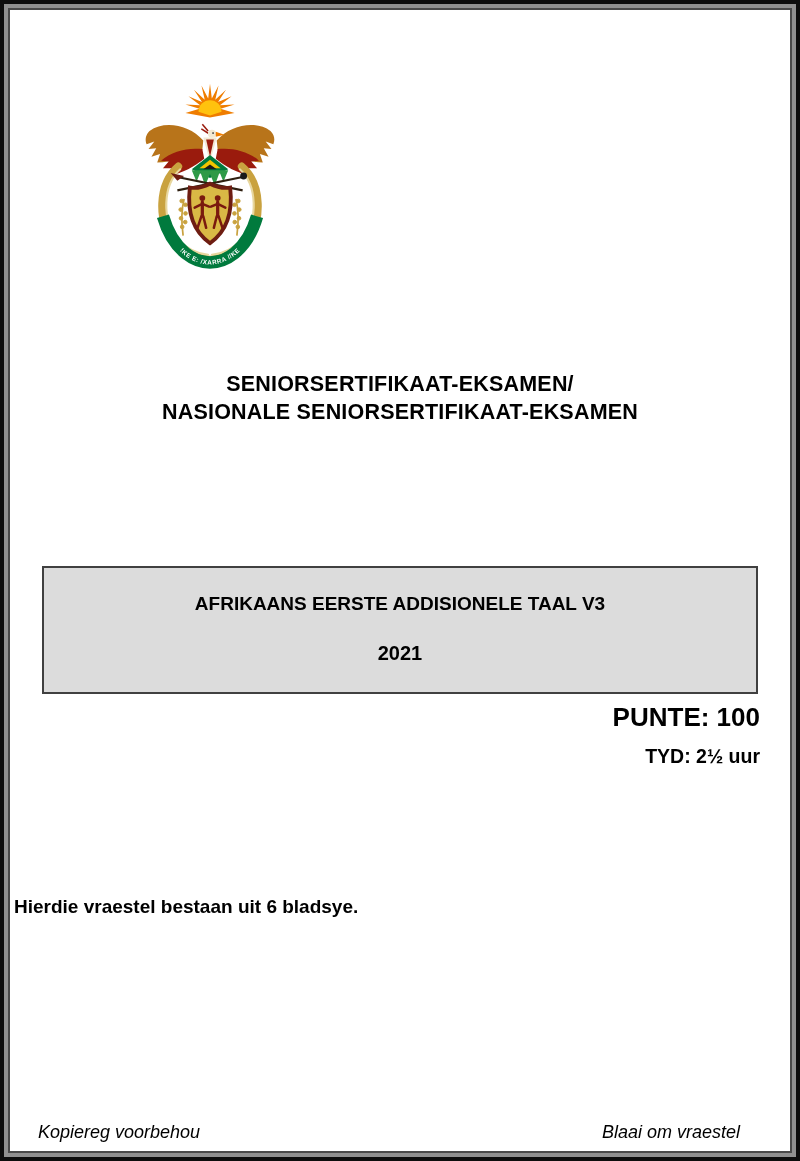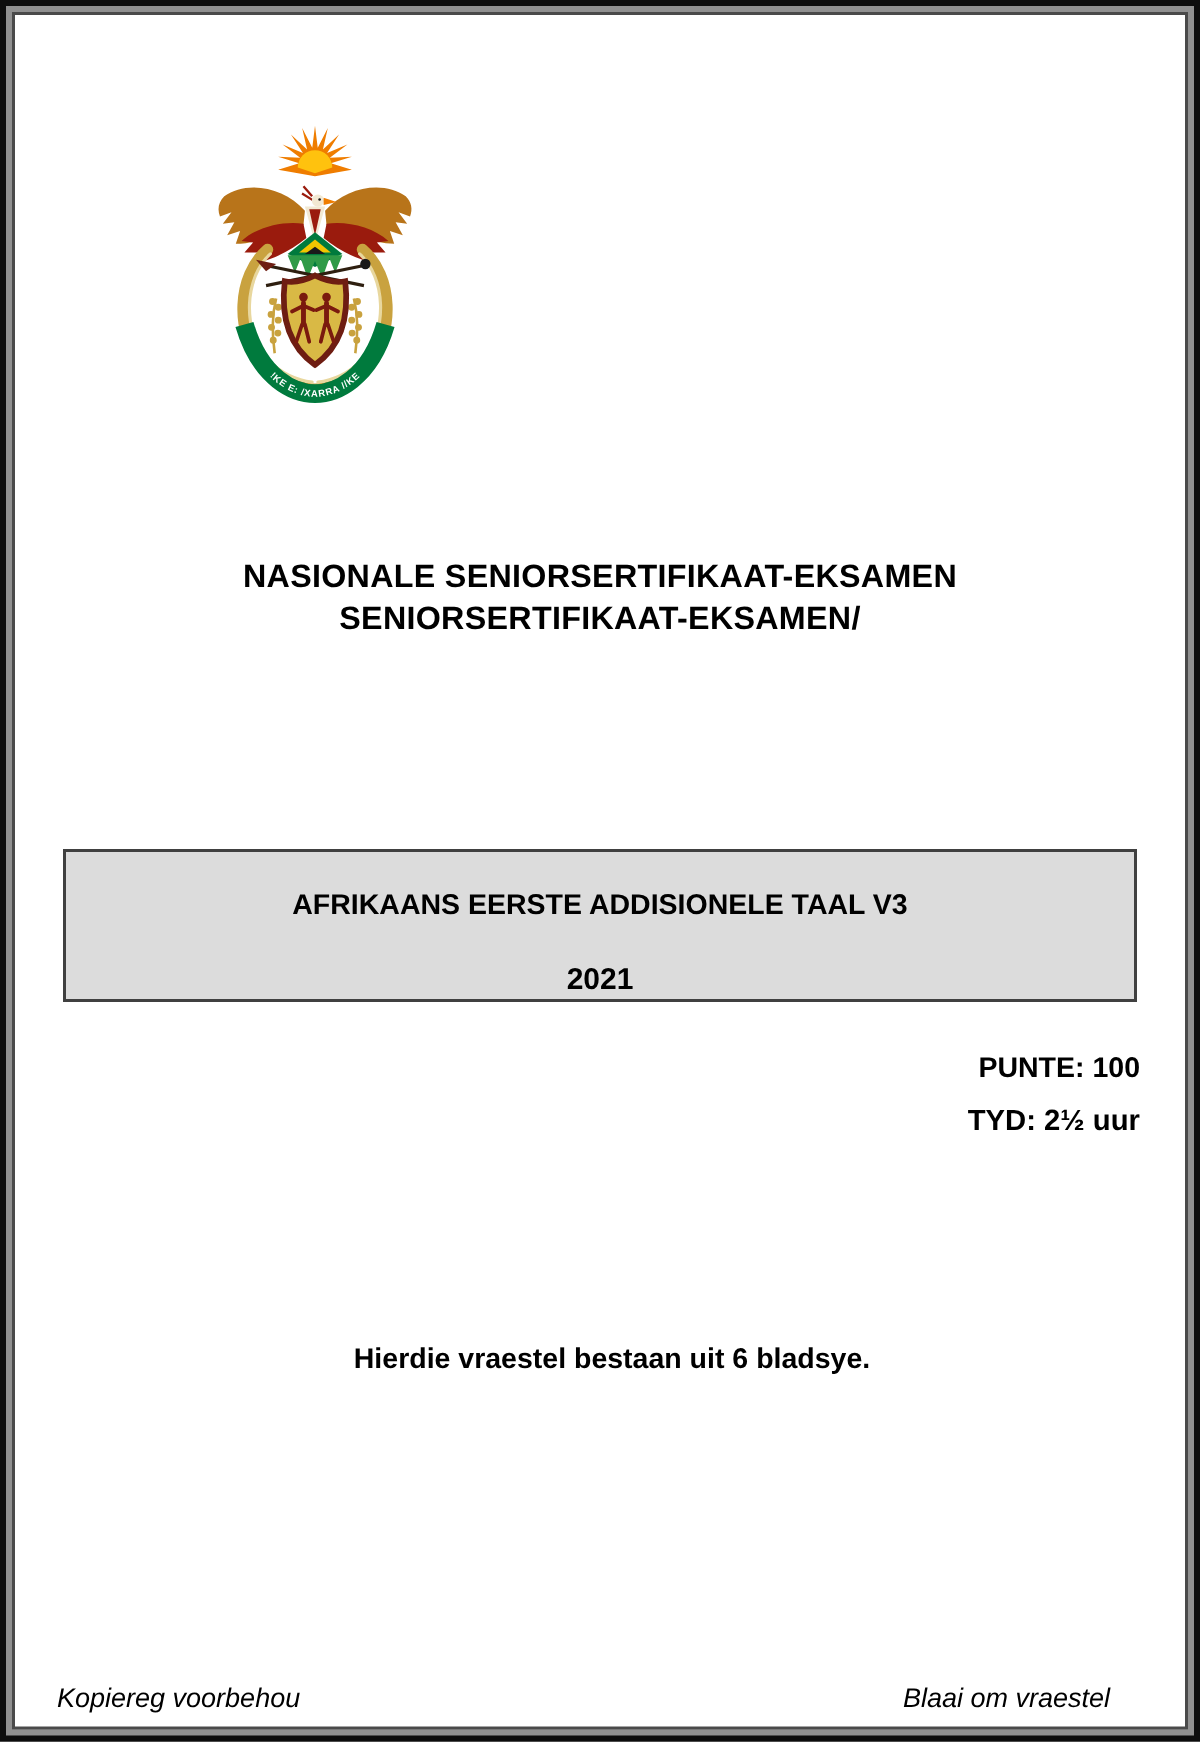--- a/index.html
+++ b/index.html
@@ -25,31 +25,31 @@
     transform:scaleX(0.88); transform-origin:left top; white-space:nowrap;
   }
   .brand-underline { width:347px; border-bottom:2.5px solid #000; margin-top:2px; }
   .dept-block { margin-top:7px; font-size:21px; line-height:24px; }
   .country { font-weight:bold; font-size:21.5px; line-height:25px; }
   .exam-heading {
     position:absolute; left:0; right:0; top:360px; text-align:center;
     font-weight:bold; font-size:21.5px; line-height:28px; letter-spacing:0.2px;
   }
   .subject-box {
-    position:absolute; left:32px; right:32px; top:556px; height:102px;
+    position:absolute; left:32px; right:32px; top:556px; height:128px;
     box-sizing:border-box; background:#dcdcdc; border:2px solid #404040;
     text-align:center;
   }
   .subject-title { margin-top:25px; font-weight:bold; font-size:19px; }
   .subject-year { margin-top:27px; font-weight:bold; font-size:20px; }
   .exam-details { position:absolute; right:30px; top:692px; text-align:right; }
-  .detail-marks { font-weight:bold; font-size:19px; }
+  .detail-marks { font-weight:bold; font-size:26px; }
   .detail-time  { font-weight:bold; font-size:19.5px; margin-top:12px; }
   .page-note {
-    position:absolute; left:16px; right:0; top:886px; text-align:center;
+    position:absolute; left:4px; right:0; top:886px; text-align:left;
     font-weight:bold; font-size:19px;
   }
   .footer {
     position:absolute; left:28px; right:50px; top:1112px;
     display:flex; justify-content:space-between;
     font-style:italic; font-size:18px;
   }
 </style>
 </head>
 <body>
@@ -120,22 +120,22 @@
     </g>
 
     <path id="ribbonArc" d="M31,142 C42,180 66,190 80,190 C94,190 118,180 129,142" stroke="#007A3D" stroke-width="13" fill="none"></path>
     <text font-size="6.5" font-weight="bold" fill="#ffffff" dy="2.2" font-family="Liberation Sans, sans-serif" letter-spacing="0.4">
       <textPath href="#ribbonArc" startOffset="50%" text-anchor="middle">!KE E: /XARRA //KE</textPath>
     </text>
   </svg>
 
 
   <div class="exam-heading">
+    <div>SENIORSERTIFIKAAT-EKSAMEN/</div>
     <div>NASIONALE SENIORSERTIFIKAAT-EKSAMEN</div>
-    <div>SENIORSERTIFIKAAT-EKSAMEN/</div>
   </div>
 
   <div class="subject-box">
     <div class="subject-title">AFRIKAANS EERSTE ADDISIONELE TAAL V3</div>
     <div class="subject-year">2021</div>
   </div>
 
   <div class="exam-details">
     <div class="detail-marks">PUNTE: 100</div>
     <div class="detail-time">TYD: 2½ uur</div>

